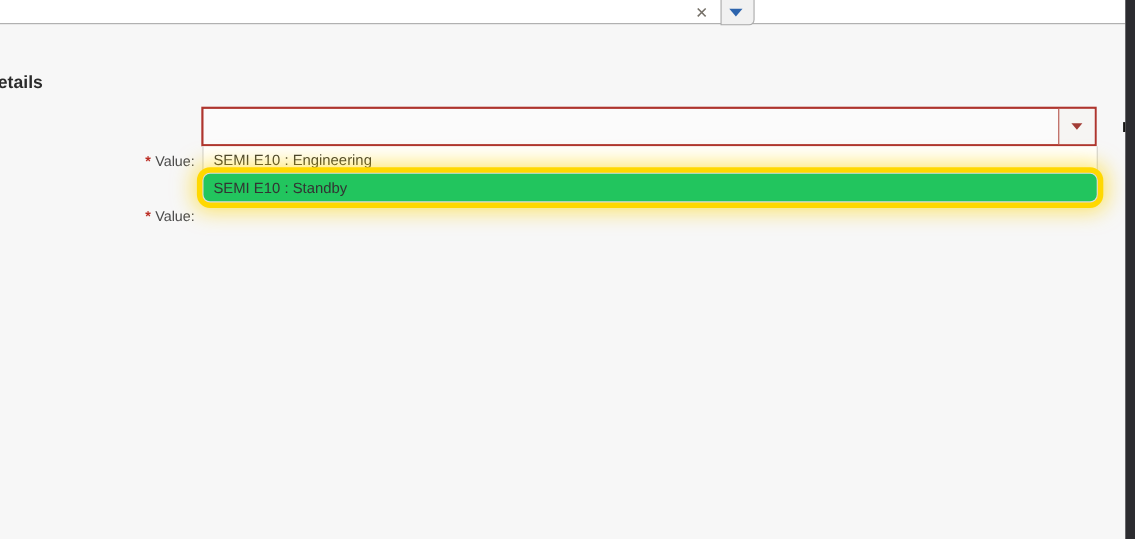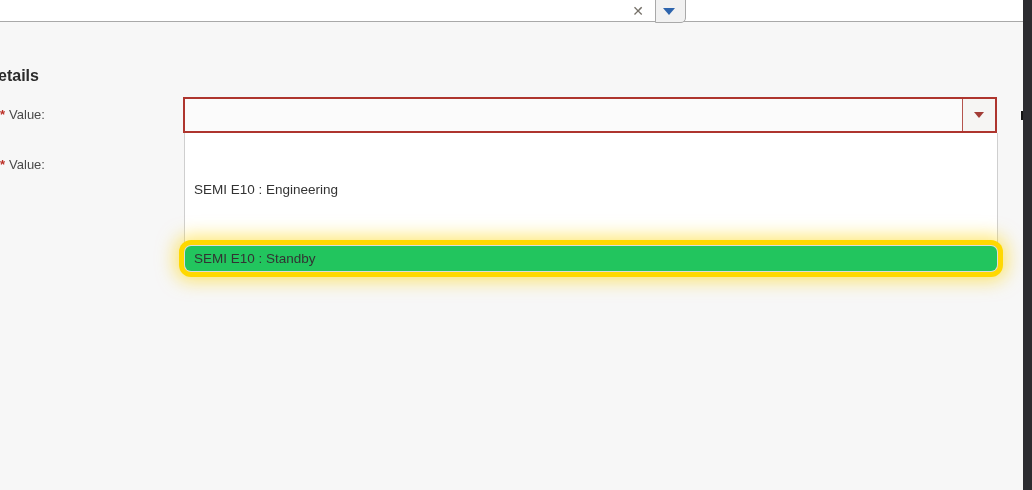--- a/index.html
+++ b/index.html
@@ -33,22 +33,22 @@
   }
 
   
   .section-heading {
     position:absolute; left:-2px; top:67px;
     font-size:16px; font-weight:600; color:#2b2b2b;
   }
 
   
   .form-label {
-    position:absolute; left:0; width:177px; 
-    font-size:13px; color:#4a4a4a;
+    position:absolute; left:0; width:177px; text-align:right;
+    font-size:13px; color:#4a4a4a;margin-top:32px;
   }
   .form-label .req {
     color:#bc2f26; font-weight:700; margin-right:4px;
   }
   .label-value { top:107px; }
   .label-color { top:157px; }
 
   
   .value-field {
     position:absolute; left:183px; top:97px; width:814px; height:36px;
@@ -67,21 +67,21 @@
 
   
   .dropdown-list {
     position:absolute; left:184px; top:133px; width:814px;
     background:#ffffff; border:1px solid #cfcfcf; border-top:none;
     z-index:5;
   }
   .dropdown-option {
     height:25px; line-height:25px; padding-left:9px;
     font-size:13.5px; color:#333; cursor:pointer;
-    white-space:nowrap; overflow:hidden;margin-top:44px;
+    white-space:nowrap; overflow:hidden;
   }
   .dropdown-option.hl {
     position:relative; z-index:10;
     background:#22c55e; border-radius:6px;
     box-shadow:
       0 0 0 1px #dcdcdc,
       0 0 0 6px #ffd800,
       0 0 18px 10px rgba(255,214,0,0.55);
   }
 

